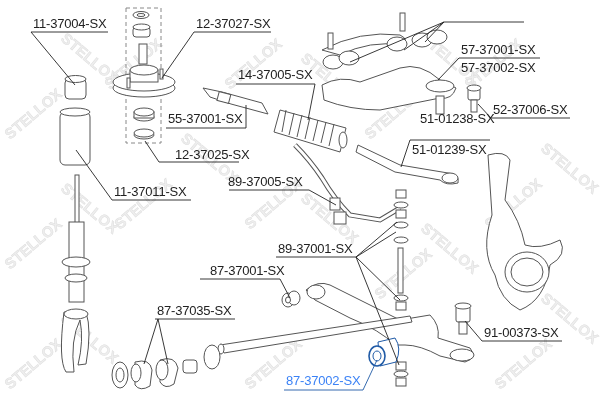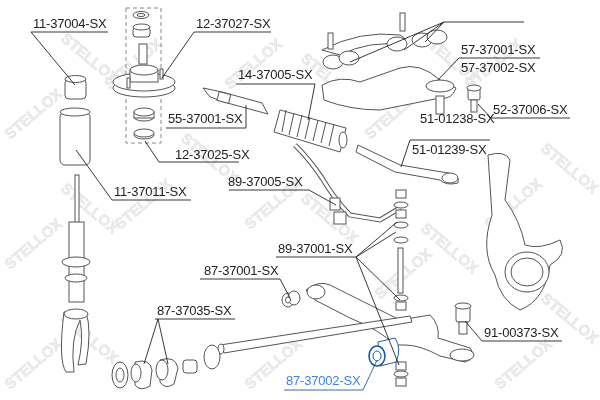--- a/index.html
+++ b/index.html
@@ -234,17 +234,17 @@
   <div class="lbl" style="left:461px;top:61px;">57-37002-SX</div>
   <div class="lbl" style="left:238px;top:68px;">14-37005-SX</div>
   <div class="lbl" style="left:493px;top:103px;">52-37006-SX</div>
   <div class="lbl" style="left:168px;top:112px;">55-37001-SX</div>
   <div class="lbl" style="left:412px;top:112px;margin-left:8px;">51-01238-SX</div>
   <div class="lbl" style="left:412px;top:143px;">51-01239-SX</div>
   <div class="lbl" style="left:161px;top:148px;margin-left:14px;">12-37025-SX</div>
   <div class="lbl" style="left:114px;top:185px;">11-37011-SX</div>
   <div class="lbl" style="left:228px;top:175px;">89-37005-SX</div>
   <div class="lbl" style="left:278px;top:242px;">89-37001-SX</div>
-  <div class="lbl" style="left:204px;top:264px;">87-37001-SX</div>
+  <div class="lbl" style="left:210px;top:264px;">87-37001-SX</div>
   <div class="lbl" style="left:157px;top:304px;">87-37035-SX</div>
   <div class="lbl" style="left:484px;top:326px;">91-00373-SX</div>
   <div class="lbl hl" style="left:286px;top:374px;">87-37002-SX</div>
 </div>
 
 </body></html>

